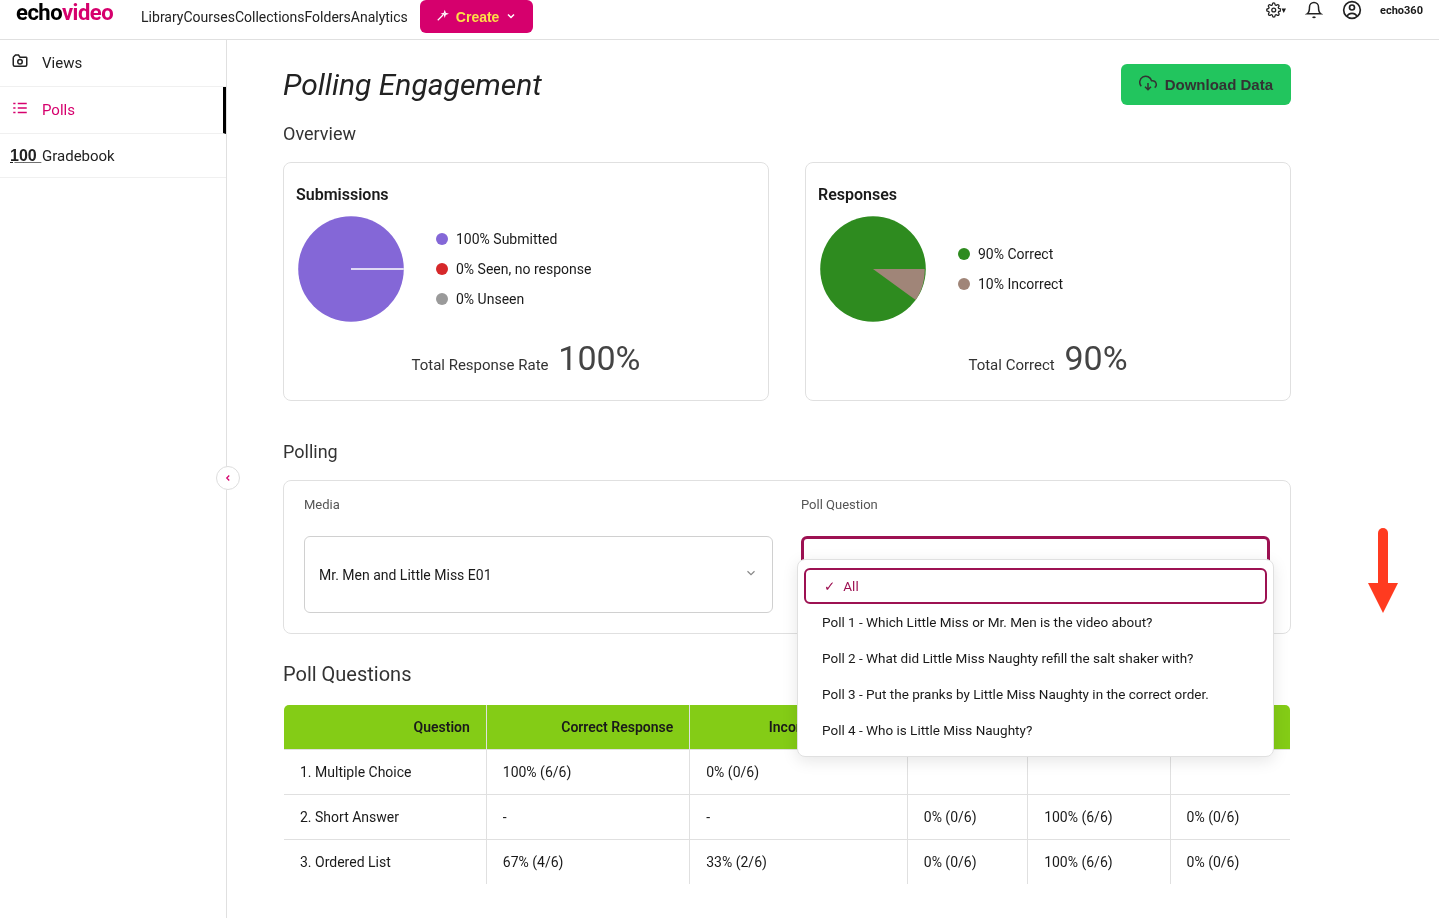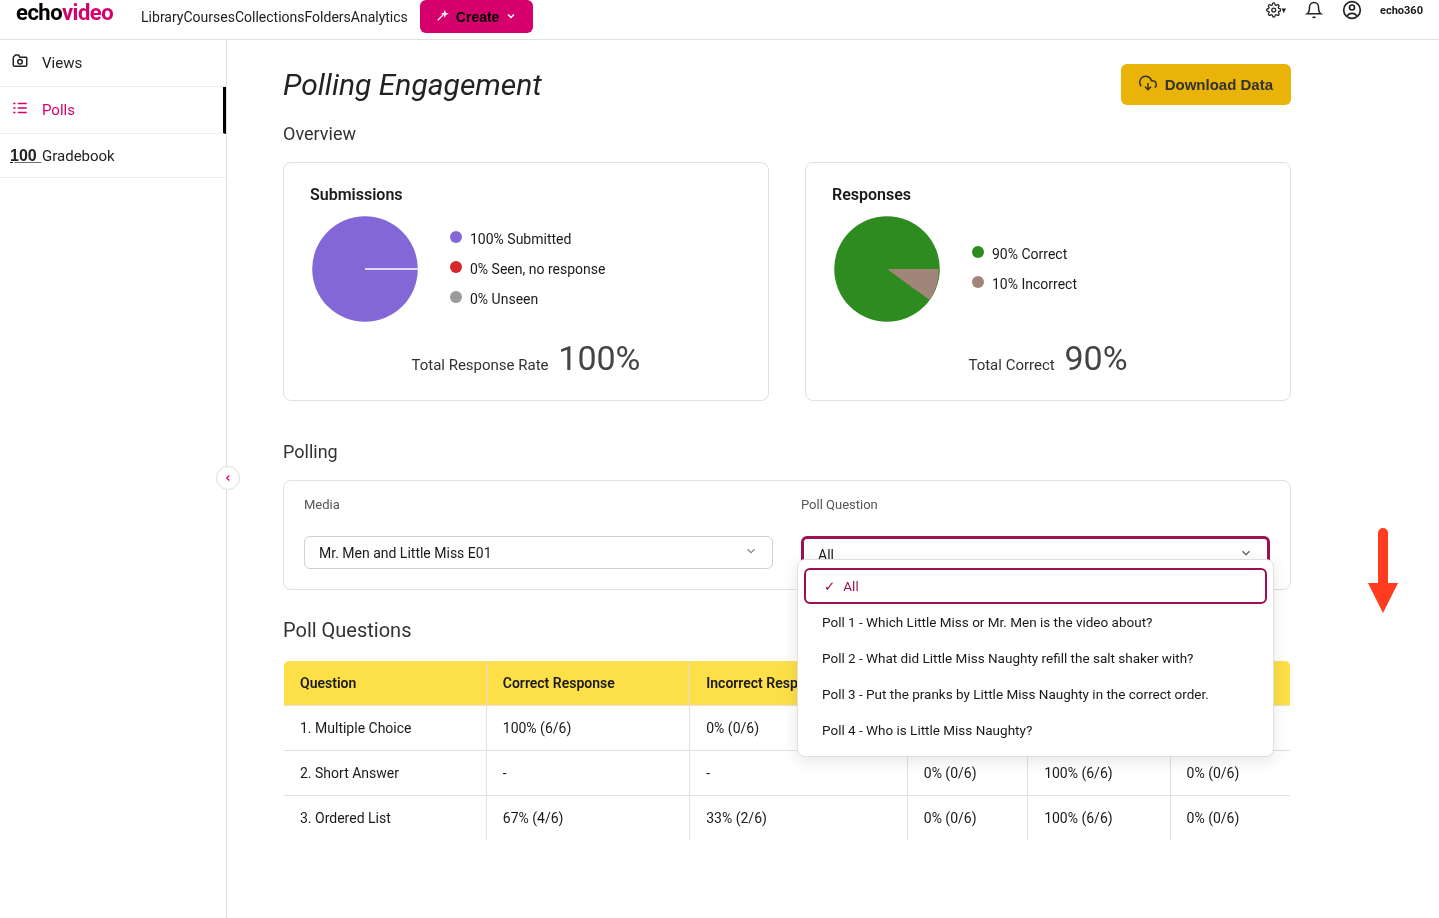--- a/index.html
+++ b/index.html
@@ -5,70 +5,70 @@
   * { box-sizing: border-box; margin: 0; padding: 0; }
   body { font-family: -apple-system, BlinkMacSystemFont, "Segoe UI", Roboto, Arial, sans-serif; font-size: 14px; color: #1a1a1a; background: #fff; }
   
   
   .top-header { height: 40px; display: flex; align-items: flex-start; padding: 0 16px; border-bottom: 1px solid #e0e0e0; position: relative; }
   .logo { font-size: 22px; font-weight: 700; margin-right: 28px; letter-spacing: -0.5px; }
   .logo .b { color: #000; }
   .logo .p { color: #d6006d; }
   .nav-links { display: flex; align-items: center; }
   .nav-link { font-size: 14px; color: #222; cursor: pointer; }
-  .create-btn { background: #d6006d; color: #000000; border: none; border-radius: 6px; padding: 8px 16px; font-size: 14px; font-weight: 600; display: flex; align-items: center; gap: 6px; cursor: pointer; margin-left: 12px; }
+  .create-btn { background: #d6006d; color: #fde047; border: none; border-radius: 6px; padding: 8px 16px; font-size: 14px; font-weight: 600; display: flex; align-items: center; gap: 6px; cursor: pointer; margin-left: 12px; }
   .header-right { margin-left: auto; display: flex; align-items: center; gap: 18px; }
   .header-icon { width: 20px; height: 20px; cursor: pointer; display:flex; align-items:center; justify-content:center; }
   .echo360 { font-size: 11px; font-weight: 700; }
   
   
   .layout { display: flex; height: calc(918px - 40px); position: relative; }
   .sidebar { width: 227px; border-right: 1px solid #e0e0e0; background: #fff; }
   .side-item { display: flex; align-items: center; gap: 12px; padding: 12px 10px; font-size: 15px; color: #222; cursor: pointer; border-bottom: 1px solid #f0f0f0; }
   .side-item.active { color: #d6006d; border-right: 3px solid #000000; }
   .side-icon { width: 20px; text-align:center; font-size: 16px; }
   
   .collapse-handle { position: absolute; left: 216px; top: 426px; width: 24px; height: 24px; border-radius: 50%; background: #fff; border: 1px solid #ddd; display:flex; align-items:center; justify-content:center; color:#d6006d; cursor:pointer; z-index: 5; font-size: 14px; }
   
   .main { flex: 1; overflow-y: auto; position: relative; }
   .main-inner { padding: 24px 56px 60px 56px; max-width: 1120px; }
   
   .page-head { display: flex; align-items: center; margin-bottom: 18px; }
   .page-title { font-size: 30px; font-weight: 400; color: #222; font-style: italic; }
-  .download-btn { margin-left: auto; background: #eab308; border: none; border-radius: 6px; padding: 10px 18px; font-size: 15px; color: #333; font-weight: 600; display:flex; align-items:center; gap:8px; cursor:pointer; }
+  .download-btn { margin-left: auto; background: #22c55e; border: none; border-radius: 6px; padding: 10px 18px; font-size: 15px; color: #333; font-weight: 600; display:flex; align-items:center; gap:8px; cursor:pointer; }
   
   .section-head { font-size: 18px; color: #333; margin-bottom: 18px; }
   
   .cards { display: flex; gap: 36px; margin-bottom: 40px; }
-  .card { flex: 1; border: 1px solid #e0e0e0; border-radius: 8px; padding: 22px 26px; }
+  .card { flex: 1; border: 1px solid #e0e0e0; border-radius: 8px; padding: 22px 12px; }
   .card-title { font-size: 16px; font-weight: 600; margin-bottom: 10px; }
   .chart-row { display:flex; align-items:center; gap: 30px; }
   .pie-wrap { width: 110px; height: 110px; }
   .legend { display:flex; flex-direction:column; gap: 14px; }
-  .leg-item { display:flex; gap: 8px; font-size:14px; }
+  .leg-item { display:flex; align-items:center; gap: 8px; font-size:14px; }
   .dot { width:12px; height:12px; border-radius:50%; flex-shrink:0; }
   .card-foot { text-align:center; margin-top: 14px; font-size:15px; color:#333; }
   .big-num { font-size: 34px; color:#444; font-weight:400; margin-left:6px; }
   
   .filter-box { border:1px solid #e0e0e0; border-radius:8px; padding: 16px 20px; display:flex; gap: 28px; margin-bottom: 28px; }
   .filter-col { flex:1; position:relative; }
   .filter-label { font-size:13px; color:#555; margin-bottom:24px; display:block; }
-  .select { width:100%; border:1px solid #d0d0d0; border-radius:6px; padding: 6px 14px; font-size:14px; background:#fff; display:flex; justify-content:space-between; align-items:center; cursor:pointer; }
+  .select { width:100%; border:1px solid #d0d0d0; border-radius:6px; padding: 28px 14px; font-size:14px; background:#fff; display:flex; justify-content:space-between; align-items:center; cursor:pointer; }
   .select.hl { border: 3px solid #9d1152; }
   .chev { font-size: 16px; color:#666; }
   
   .dropdown { position:absolute; top: 62px; left:-4px; right:-4px; background:#fff; border:1px solid #e0e0e0; border-radius:8px; box-shadow: 0 4px 16px rgba(0,0,0,0.1); padding: 8px 0; z-index:10; }
   .dd-item { padding: 10px 24px; font-size:13.5px; cursor:pointer; }
   .dd-item.sel { border: 2px solid #9d1152; border-radius:6px; margin: 0 6px; padding: 8px 18px; display:flex; align-items:center; gap:8px; color:#9d1152; }
   .check { color:#9d1152; }
   
   .arrow-annot { position:absolute; right: 36px; top: 488px; z-index:6; }
   
   table { width:100%; border-collapse: collapse; border:1px solid #e0e0e0; border-radius:6px; overflow:hidden; }
-  thead th { background:#fde047; text-align:left; padding:14px 16px; font-weight:600; font-size:14px; border:1px solid #e0e0e0; }
+  thead th { background:#84cc16; text-align:right; padding:14px 16px; font-weight:600; font-size:14px; border:1px solid #e0e0e0; }
   tbody td { padding:14px 16px; border:1px solid #e0e0e0; font-size:14px; }
 
   
   .main::-webkit-scrollbar { width: 14px; }
   .main::-webkit-scrollbar-thumb { background: #c8c8c8; border-radius: 7px; }
   .main::-webkit-scrollbar-track { background: #f2f2f2; }
 </style>
 </head>
 <body>
 

